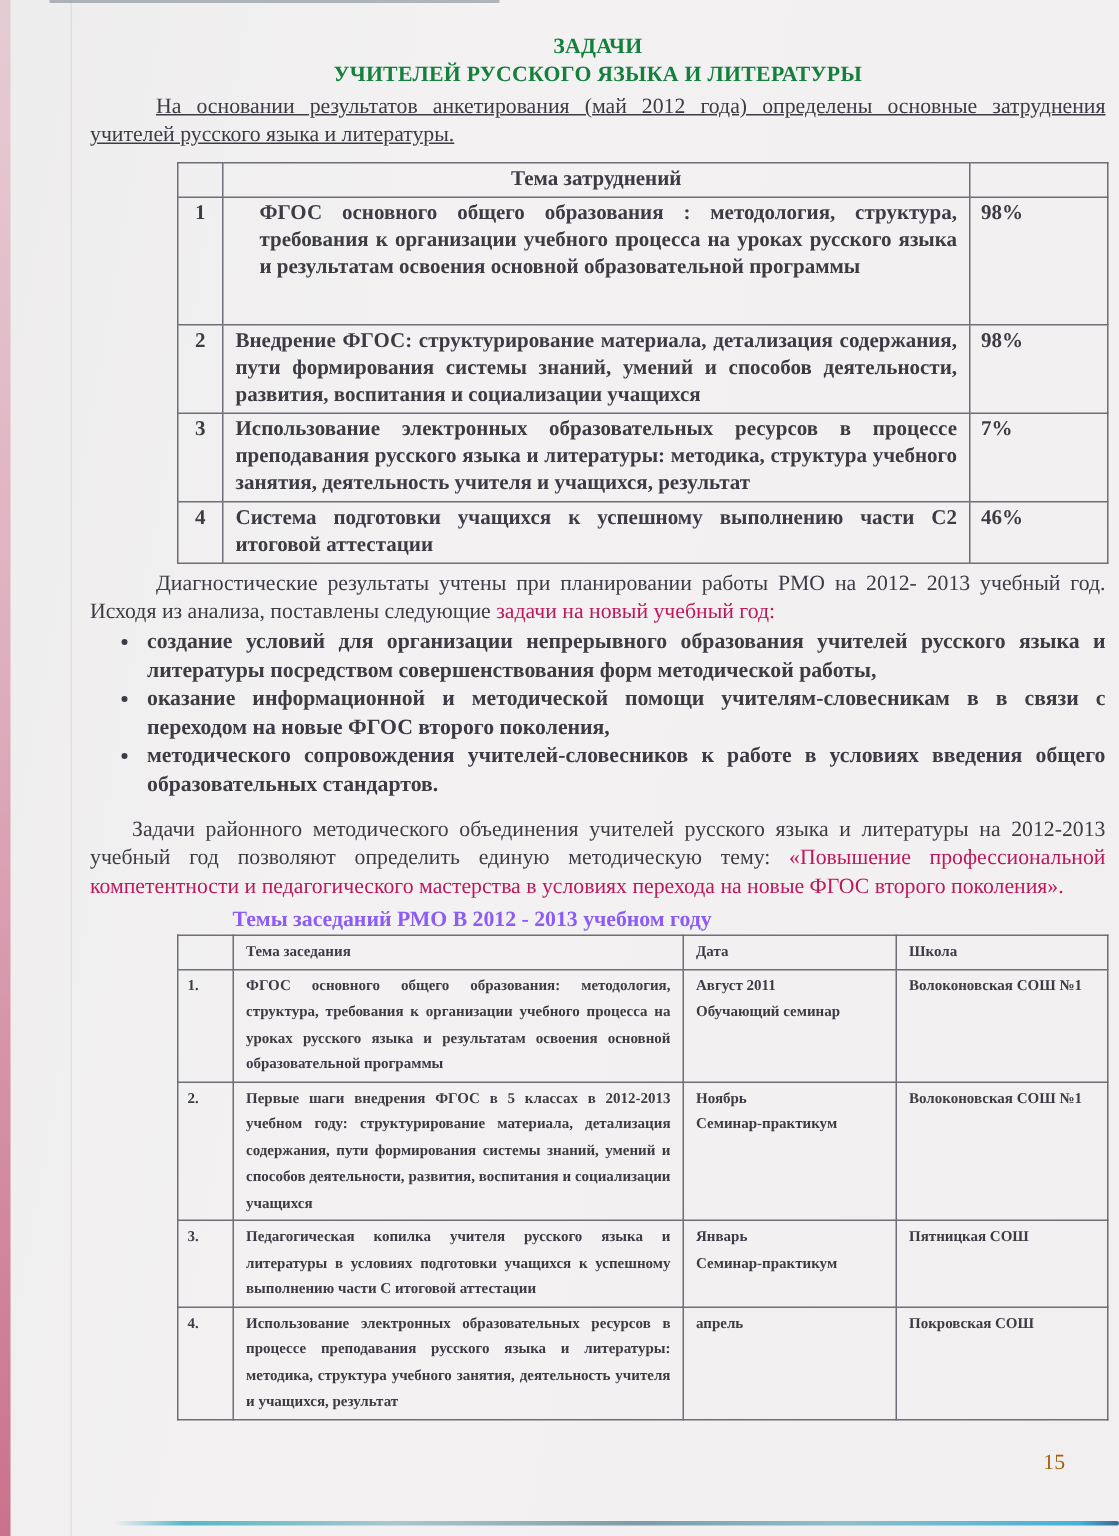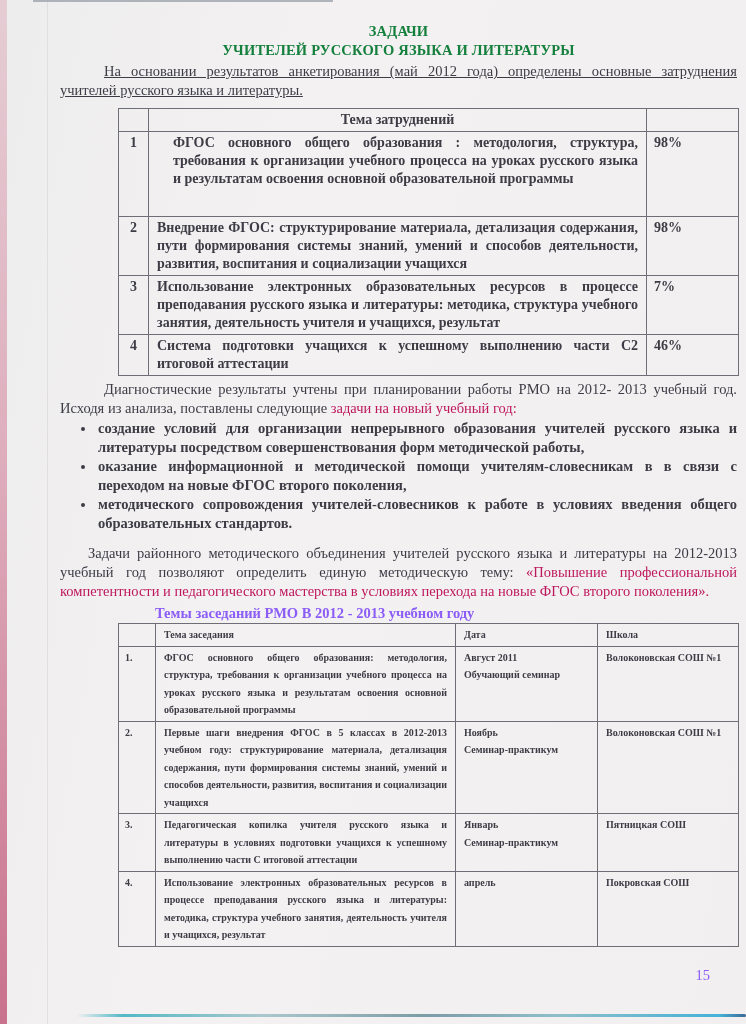--- a/index.html
+++ b/index.html
@@ -38,21 +38,21 @@
   ul.tasks { margin:1px 0 1px 0; padding:0 0 0 36px;font-weight:bold; }
   ul.tasks li { font-size:14.5px; line-height:19px; text-align:justify; margin:0; padding-left:2px; }
   .theme-para { text-indent:28px; margin-top:11px; }
 
   .t2-title { font-weight:bold; font-size:14.5px; color:#8b5cf6; margin:4px 0 1px 95px; }
   .t2 td { font-size:10px; line-height:17.5px; }
   .t2 .topic { text-align:justify; }
   .t2 .pre { white-space:pre-line; }
   .t2 .num { padding-left:6px; padding-right:2px; }
 
-  .page-number { position:absolute; right:36px; bottom:40px; font-size:14.5px; color:#8b5cf6;margin-left:28px; }
+  .page-number { position:absolute; right:36px; bottom:40px; font-size:14.5px; color:#a16207;margin-left:28px; }
 </style>
 </head>
 <body>
 
 <div class="left-strip"></div>
 <div class="top-line"></div>
 <div class="crease"></div>
 <div class="bottom-line"></div>
 
 <div class="page">

